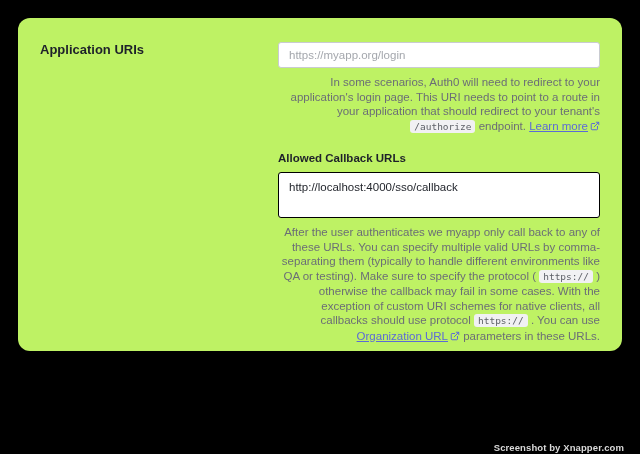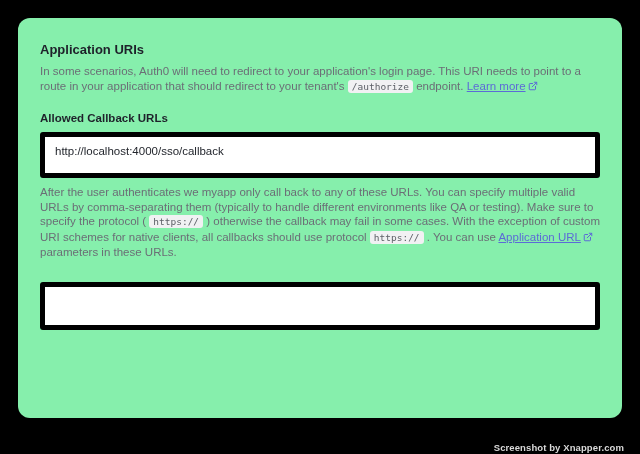--- a/index.html
+++ b/index.html
@@ -5,48 +5,47 @@
   * { margin:0; padding:0; box-sizing:border-box; }
   html,body { width:640px; height:454px; }
   body {
     background:#000000;
     font-family:"Liberation Sans", sans-serif;
     position:relative;
     overflow:hidden;
   }
   .card {
     position:absolute; left:18px; top:18px;
-    width:604px; height:400px;
-    background:#86efac; border-radius:12px;
+    width:604px; height:333px;
+    background:#bef264; border-radius:12px;
     overflow:hidden;
     padding:24px 22px;
     display:flex;
-    flex-direction:column;
   }
   .left-col { width:238px; flex:none; }
   .section-title { font-size:13px; font-weight:700; color:#1e212a; }
   .right-col { flex:1; min-width:0; }
   .field-label { font-size:11.5px; font-weight:600; color:#1e212a; margin-bottom:8px; }
   .text-input {
     width:100%; height:26px;
     border:1px solid #c9cbd1; border-radius:3px;
     padding:0 10px; font-size:11.5px; color:#2a2e35;
     font-family:"Liberation Sans", sans-serif; outline:none; background:#fff;
   }
   .text-input::placeholder { color:#a4a7ad; }
   textarea {
     width:100%; display:block;
-    border:5px solid #000000; border-radius:3px;
+    border:1px solid #000000; border-radius:3px;
     padding:7px 10px; font-size:11.5px; color:#23262d;
     font-family:"Liberation Sans", sans-serif; resize:none; outline:none; background:#fff;
     line-height:14px;
   }
   .ta-callback { height:46px; }
   .ta-logout { height:48px; }
-  .desc { font-size:11.5px; line-height:14.5px; color:#6b6e76; margin-top:7px; }
+  .desc { font-size:11.5px; line-height:14.5px; color:#6b6e76; margin-top:7px;text-align:right; }
   .chip {
     font-family:"DejaVu Sans Mono", monospace;
     font-size:9.5px; background:#f1f1f3; color:#5d6067;
     padding:1px 4px; border-radius:3px; white-space:nowrap;
   }
   .link { color:#5c6bd6; text-decoration:underline; cursor:pointer; }
   .ext-svg { width:10px; height:10px; vertical-align:-1px; margin-left:2px; }
   .section-cb { margin-top:18px; }
   .section-lo { margin-top:22px; }
   .watermark {
@@ -59,20 +58,21 @@
 
 <div class="card">
 
   <div class="left-col">
     <div class="section-title">Application URIs</div>
   </div>
 
   <div class="right-col">
 
     <div class="section">
+      <input class="text-input" type="text" placeholder="https://myapp.org/login" style="">
       <p class="desc">
         <span>In some scenarios, Auth0 will need to redirect to your application's login page. This URI needs to point to a route in your application that should redirect to your tenant's</span>
         <code class="chip">/authorize</code>
         <span>endpoint.</span>
         <a class="link"><span>Learn more</span><svg class="ext-svg" viewBox="0 0 24 24" fill="none" stroke="currentColor" stroke-width="2.4" stroke-linecap="round" stroke-linejoin="round">
               <path d="M18 13v6a2 2 0 0 1-2 2H5a2 2 0 0 1-2-2V8a2 2 0 0 1 2-2h6"></path>
               <polyline points="15 3 21 3 21 9"></polyline>
               <line x1="10" y1="14" x2="21" y2="3"></line>
             </svg></a>
       </p>
@@ -80,21 +80,21 @@
 
     <div class="section-cb">
       <div class="field-label">Allowed Callback URLs</div>
       <textarea class="ta-callback" style="">http://localhost:4000/sso/callback</textarea>
       <p class="desc">
         <span>After the user authenticates we myapp only call back to any of these URLs. You can specify multiple valid URLs by comma-separating them (typically to handle different environments like QA or testing). Make sure to specify the protocol (</span>
         <code class="chip">https://</code>
         <span>) otherwise the callback may fail in some cases. With the exception of custom URI schemes for native clients, all callbacks should use protocol</span>
         <code class="chip">https://</code>
         <span>. You can use</span>
-        <a class="link"><span>Application URL</span><svg class="ext-svg" viewBox="0 0 24 24" fill="none" stroke="currentColor" stroke-width="2.4" stroke-linecap="round" stroke-linejoin="round">
+        <a class="link"><span>Organization URL</span><svg class="ext-svg" viewBox="0 0 24 24" fill="none" stroke="currentColor" stroke-width="2.4" stroke-linecap="round" stroke-linejoin="round">
               <path d="M18 13v6a2 2 0 0 1-2 2H5a2 2 0 0 1-2-2V8a2 2 0 0 1 2-2h6"></path>
               <polyline points="15 3 21 3 21 9"></polyline>
               <line x1="10" y1="14" x2="21" y2="3"></line>
             </svg></a>
         <span>parameters in these URLs.</span>
       </p>
     </div>
 
     <div class="section-lo">
       <textarea class="ta-logout" style=""></textarea>

